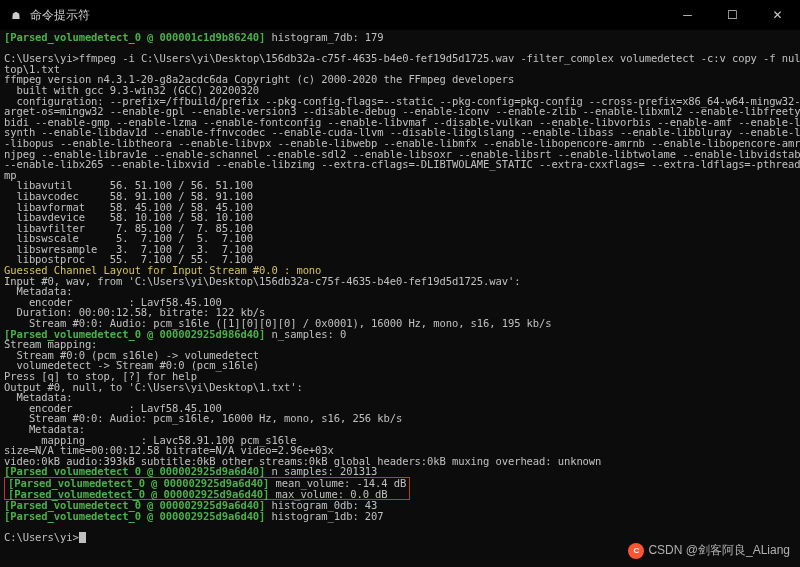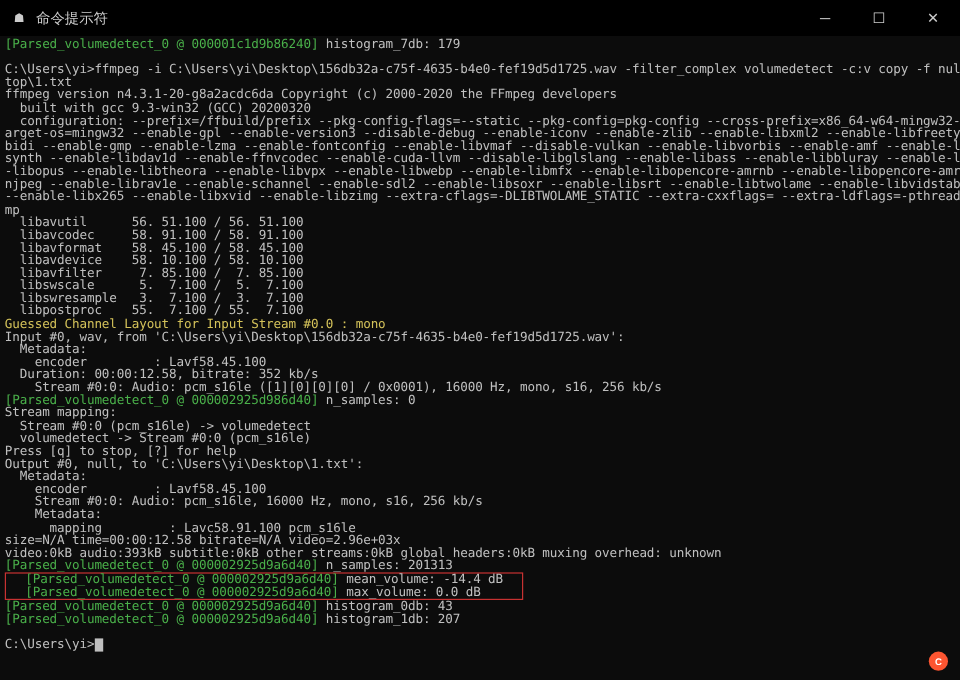--- a/index.html
+++ b/index.html
@@ -4,23 +4,23 @@
 <style>
 * { margin: 0; padding: 0; box-sizing: border-box; }
 body { background: #1a1a1a; font-family: Consolas, monospace; overflow: hidden; }
 .window { width: 800px; height: 567px; background: #0c0c0c; position: relative; }
 .titlebar { height: 30px; background: #000; display: flex; align-items: center; color: #ccc; font-size: 12px; padding-left: 8px; font-family: "Microsoft YaHei", sans-serif; }
 .titlebar-icon { width: 16px; height: 16px; margin-right: 6px; display: inline-flex; align-items: center; justify-content: center; font-size: 10px; }
 .titlebar-buttons { margin-left: auto; display: flex; }
 .titlebar-btn { width: 45px; height: 30px; display: flex; align-items: center; justify-content: center; color: #ccc; font-size: 12px; }
 .terminal { padding: 2px 4px; font-size: 10.5px; line-height: 10.6px; color: #c0c0c0; white-space: pre; overflow: hidden; letter-spacing: -0.1px; height: calc(100% - 30px); }
 .yellow { color: #d4c25a; }
-.green { color: #4ab04a; }
+.green { color: #4ab04a; font-weight: bold; }
 .gray { color: #c0c0c0; text-align: center; }
-.redbox { border: 1px solid #c83232; display: inline-block; padding: 0 16px; }
+.redbox { border: 1px solid #c83232; display: inline-block; padding: 0 3px; }
 .cursor { display: inline-block; width: 7px; height: 11px; background: #c0c0c0; vertical-align: text-bottom; }
 .watermark { position: absolute; bottom: 8px; right: 10px; color: #b0b0b0; font-size: 12px; font-family: "Microsoft YaHei", sans-serif; display: flex; align-items: center; gap: 4px; }
 .watermark-logo { width: 16px; height: 16px; background: #fc5531; border-radius: 50%; color: #fff; font-size: 8px; display: flex; align-items: center; justify-content: center; font-weight: bold; }
 </style>
 </head>
 <body>
 
 <div class="window">
   <div class="titlebar">
     <span class="titlebar-icon">☗</span>
@@ -50,22 +50,22 @@
   libavformat    58. 45.100 / 58. 45.100
   libavdevice    58. 10.100 / 58. 10.100
   libavfilter     7. 85.100 /  7. 85.100
   libswscale      5.  7.100 /  5.  7.100
   libswresample   3.  7.100 /  3.  7.100
   libpostproc    55.  7.100 / 55.  7.100</span>
 <span class="yellow">Guessed Channel Layout for Input Stream #0.0 : mono</span>
 <span class="gray">Input #0, wav, from 'C:\Users\yi\Desktop\156db32a-c75f-4635-b4e0-fef19d5d1725.wav':</span>
 <span class="gray">  Metadata:</span>
 <span class="gray">    encoder         : Lavf58.45.100</span>
-<span class="gray">  Duration: 00:00:12.58, bitrate: 352 kb/s</span>
-<span class="gray">    Stream #0:0: Audio: pcm_s16le ([1][0][0][0] / 0x0001), 16000 Hz, mono, s16, 256 kb/s</span>
+<span class="gray">  Duration: 00:00:12.58, bitrate: 122 kb/s</span>
+<span class="gray">    Stream #0:0: Audio: pcm_s16le ([1][0][0][0] / 0x0001), 16000 Hz, mono, s16, 195 kb/s</span>
 <span class="green">[Parsed_volumedetect_0 @ 000002925d986d40]</span><span class="gray"> n_samples: 0</span>
 <span class="gray">Stream mapping:</span>
 <span class="gray">  Stream #0:0 (pcm_s16le) -&gt; volumedetect</span>
 <span class="gray">  volumedetect -&gt; Stream #0:0 (pcm_s16le)</span>
 <span class="gray">Press [q] to stop, [?] for help</span>
 <span class="gray">Output #0, null, to 'C:\Users\yi\Desktop\1.txt':</span>
 <span class="gray">  Metadata:</span>
 <span class="gray">    encoder         : Lavf58.45.100</span>
 <span class="gray">    Stream #0:0: Audio: pcm_s16le, 16000 Hz, mono, s16, 256 kb/s</span>
 <span class="gray">    Metadata:</span>
@@ -74,14 +74,15 @@
 <span class="gray">video:0kB audio:393kB subtitle:0kB other streams:0kB global headers:0kB muxing overhead: unknown</span>
 <span class="green">[Parsed_volumedetect_0 @ 000002925d9a6d40]</span><span class="gray"> n_samples: 201313</span>
 <span class="redbox"><span class="green">[Parsed_volumedetect_0 @ 000002925d9a6d40]</span><span class="gray"> mean_volume: -14.4 dB</span>
 <span class="green">[Parsed_volumedetect_0 @ 000002925d9a6d40]</span><span class="gray"> max_volume: 0.0 dB</span></span>
 <span class="green">[Parsed_volumedetect_0 @ 000002925d9a6d40]</span><span class="gray"> histogram_0db: 43</span>
 <span class="green">[Parsed_volumedetect_0 @ 000002925d9a6d40]</span><span class="gray"> histogram_1db: 207</span>
 
 <span class="gray">C:\Users\yi&gt;</span><span class="cursor"></span></div>
   <div class="watermark">
     <span class="watermark-logo">C</span>
+    <span>CSDN @<span>剑客阿良_ALiang</span></span>
   </div>
 </div>
 
 </body></html>

